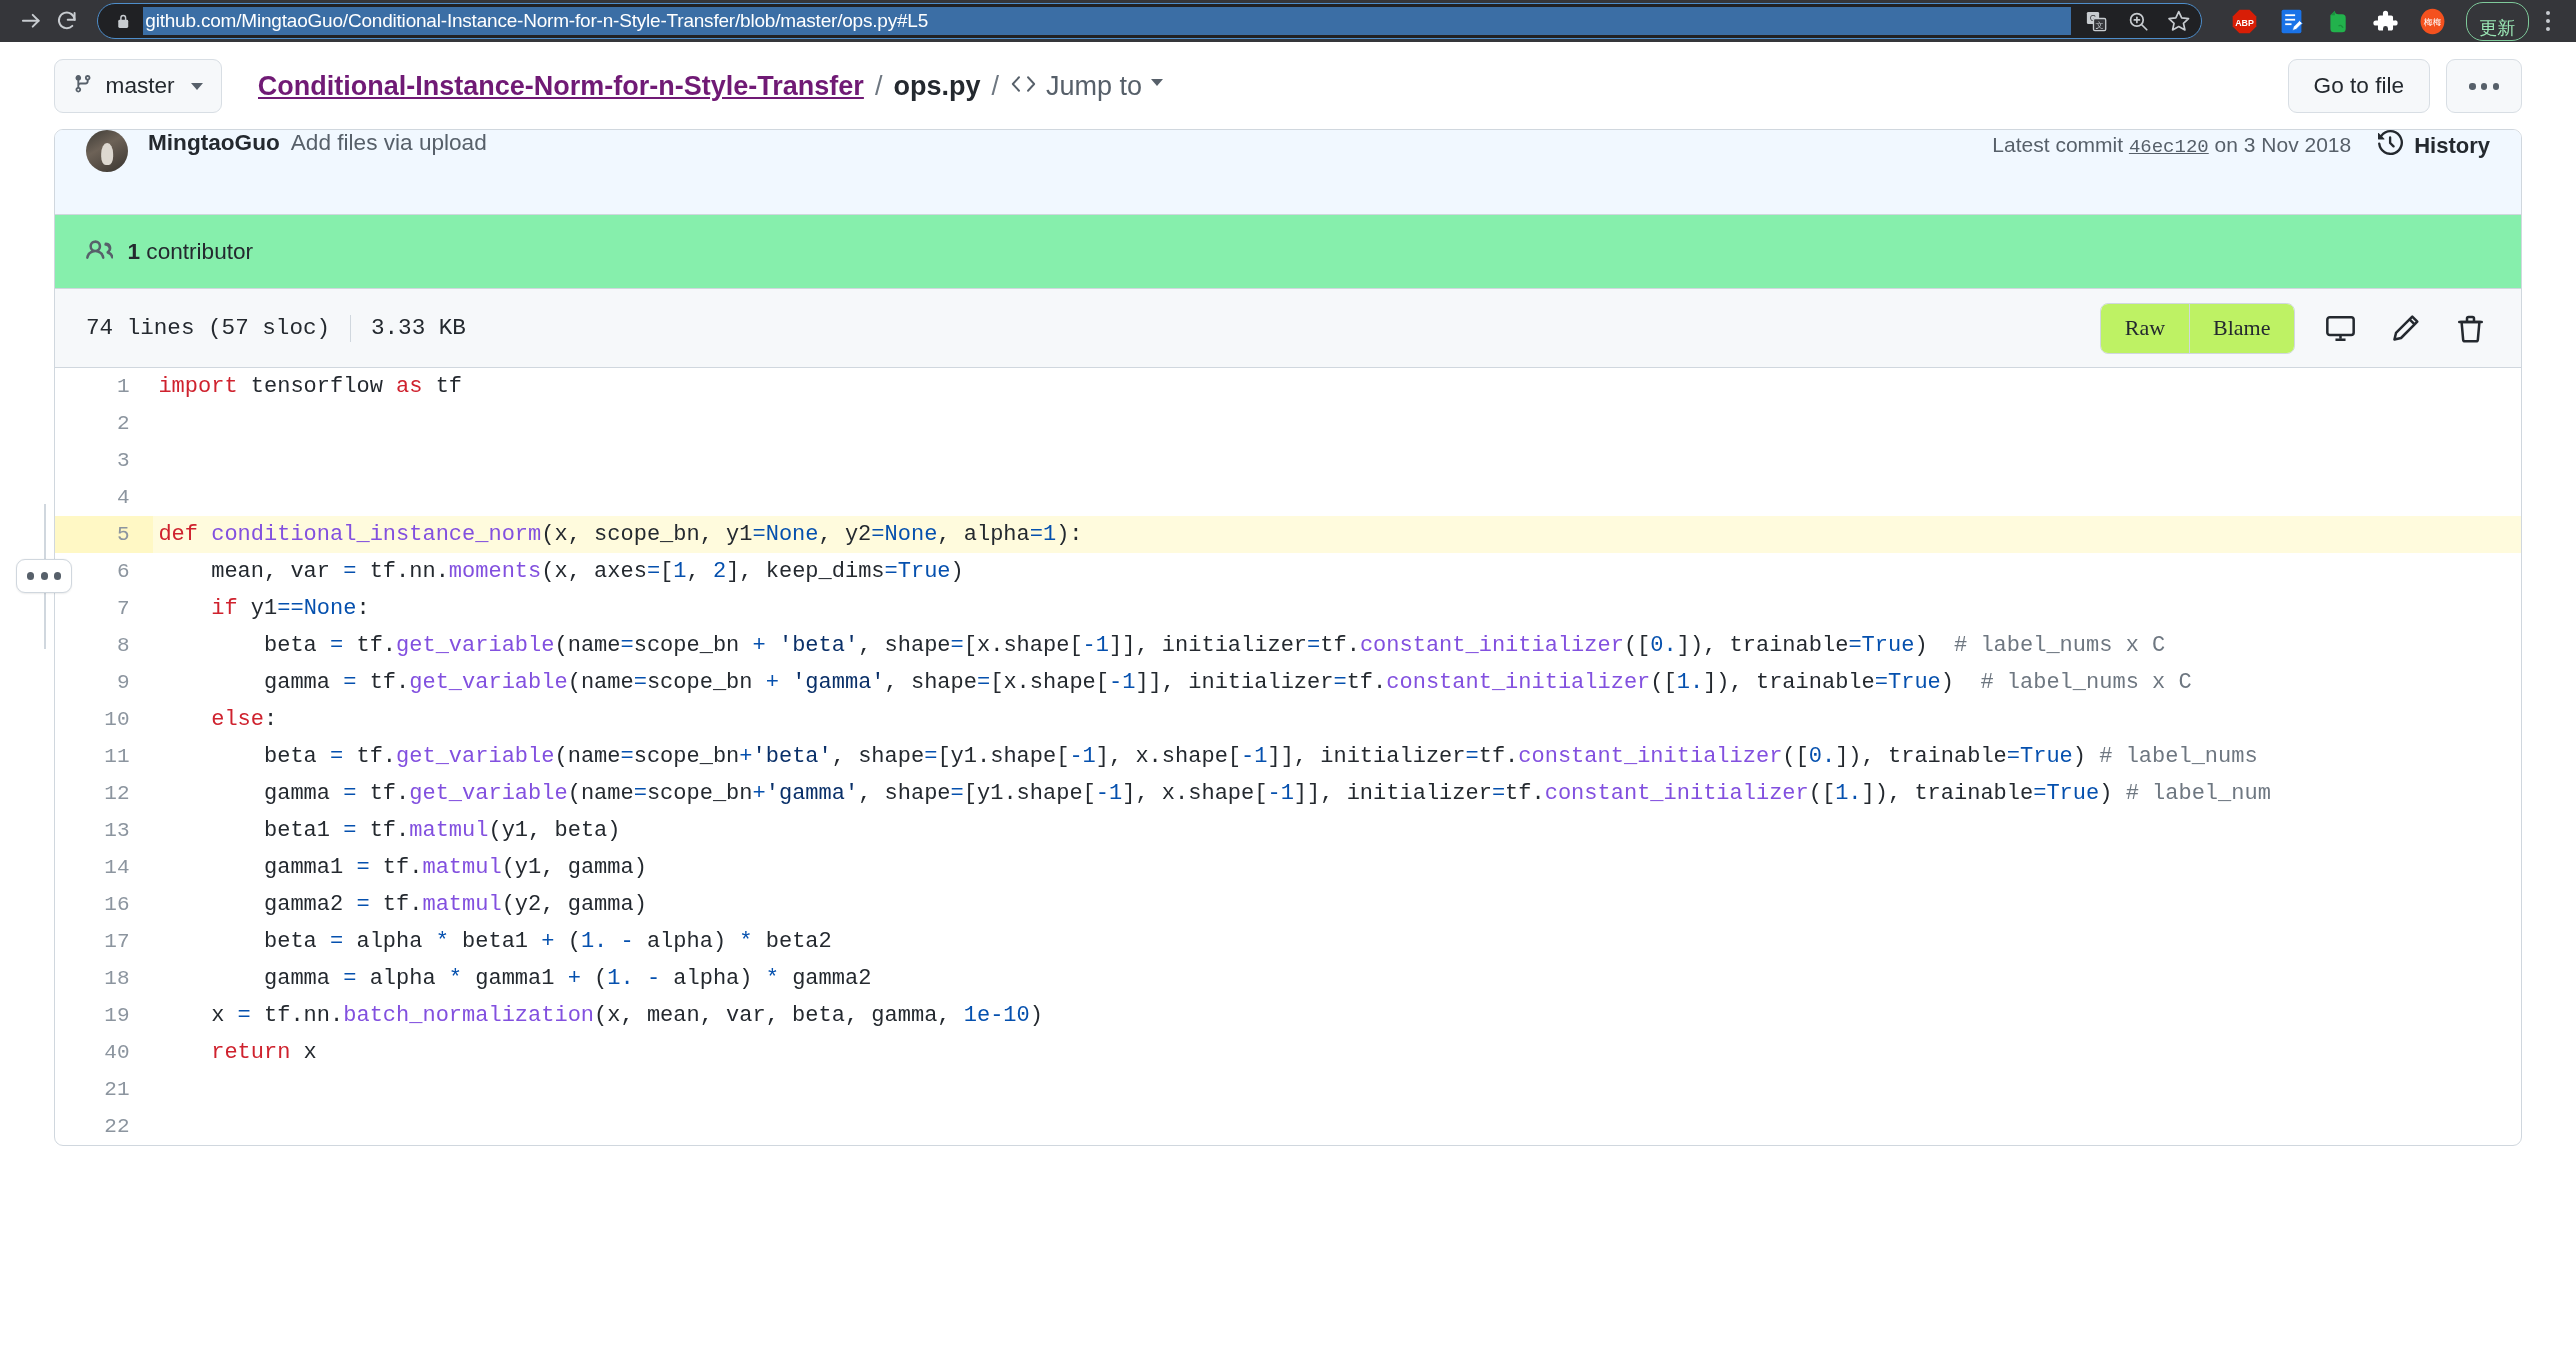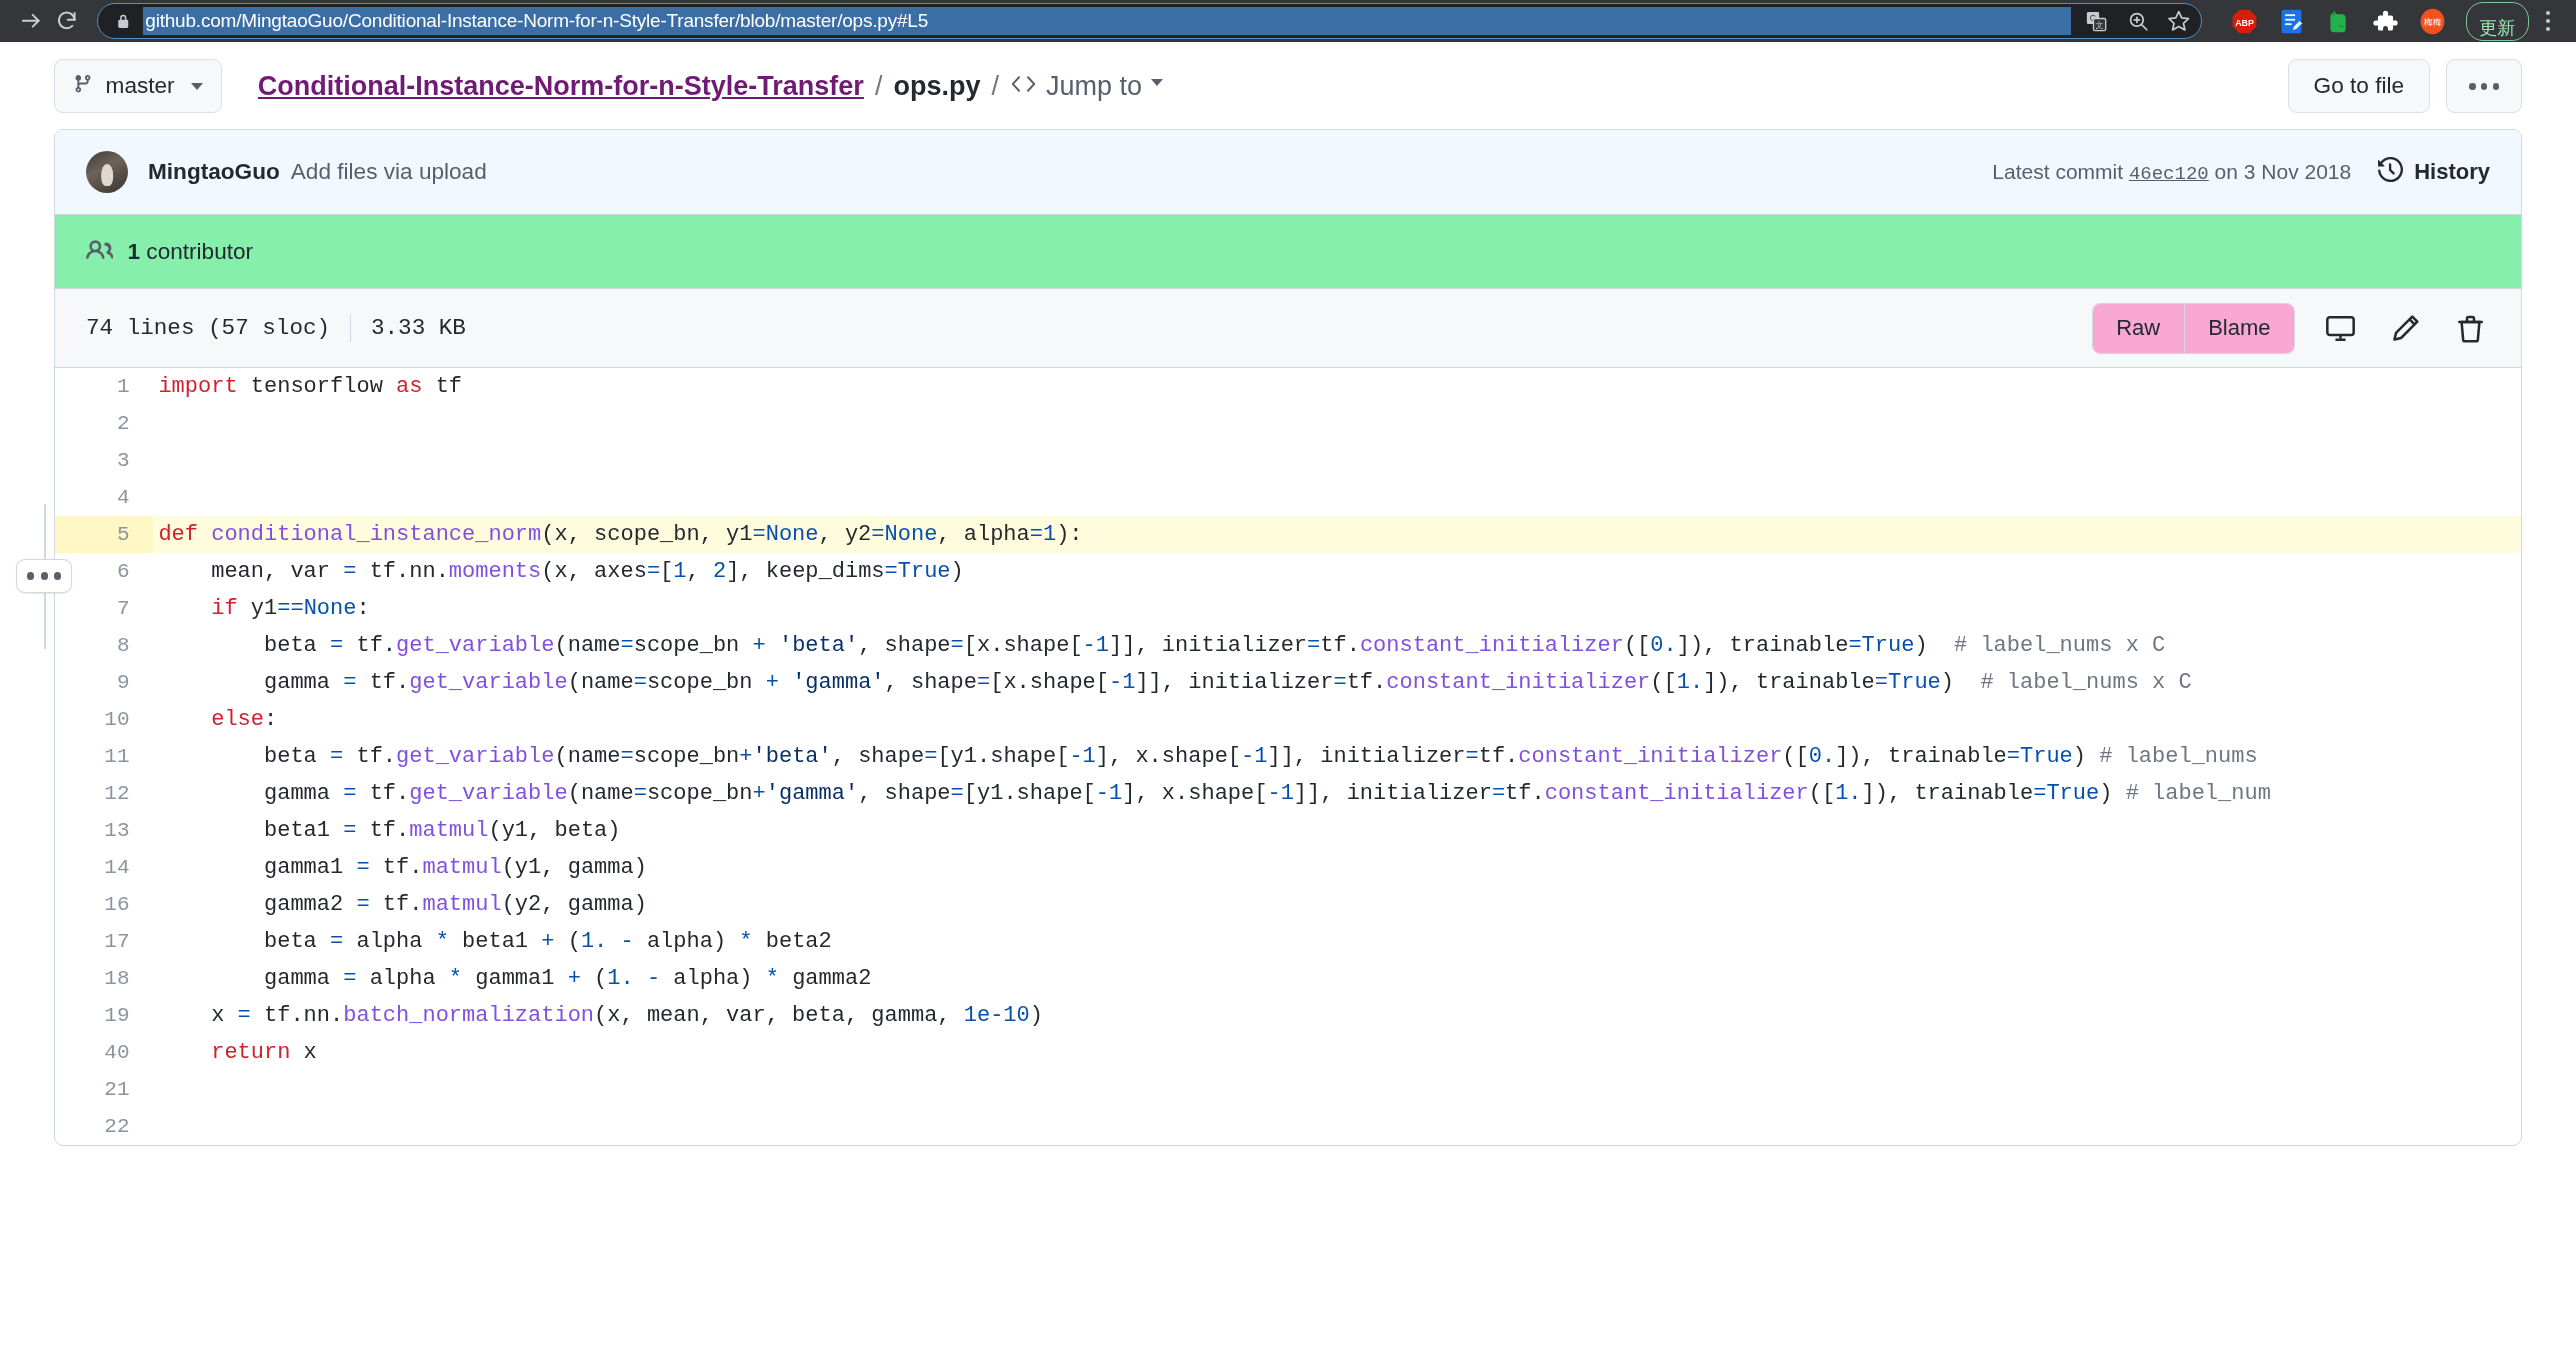--- a/index.html
+++ b/index.html
@@ -134,21 +134,21 @@
 
   
   #file-card {
     margin: 0 54px;
     border: 0.9px solid #d0d7de;
     border-radius: 9px;
     overflow: visible;
     background: #ffffff;
   }
   #commit-bar {
-    display: flex; align-items: center;
+    display: flex; align-items: flex-start;
     background: #f1f8ff;
     border-bottom: 0.9px solid #d0d7de;
     border-radius: 8.1px 8.1px 0 0;
     padding: 0 31px;
     height: 85px;
   }
   #avatar {
     width: 42px; height: 42px; border-radius: 50%;
     background: linear-gradient(150deg,#3c3a35 0%,#6d6257 40%,#38342f 100%);
     flex: none; margin-right: 20px;
@@ -181,22 +181,22 @@
     background: #f6f8fa;
     padding: 0 31px;
     height: 79px;
     border-bottom: 0.9px solid #d0d7de;
   }
   #file-stats { font-family: "Liberation Mono", monospace; font-size: 22.6px; color: #24292f; display: flex; align-items: center; }
   #file-stats .divider { display:inline-block; width:0.9px; height: 27px; background: #d0d7de; margin: 0 20px; }
   #file-tools { margin-left: auto; display: flex; align-items: center; gap: 0; }
   #rawblame { display: flex; border: 0.9px solid #d0d7de; border-radius: 8.1px; overflow: hidden; background: #ffffff; }
   #rawblame button {
-    background: #f9a8d4; border: none; font-size: 22px; color: #24292f;
-    padding: 0 23.5px; height: 49px; font-family: Liberation Sans, sans-serif;
+    background: #bef264; border: none; font-size: 22px; color: #24292f;
+    padding: 0 23.5px; height: 49px; font-family: Liberation Serif, serif;
   }
   #rawblame button + button { border-left: 0.9px solid #d0d7de; }
   .tool-icon { width: 40px; height: 40px; display:flex; align-items:center; justify-content:center; margin-left: 25px; color: #24292f; }
 
   
   #code-wrap { position: relative; overflow: hidden; }
   table#code-table { border-collapse: collapse; width: 100%; table-layout: fixed; }
   td.lnum {
     width: 98px;
     text-align: right;

